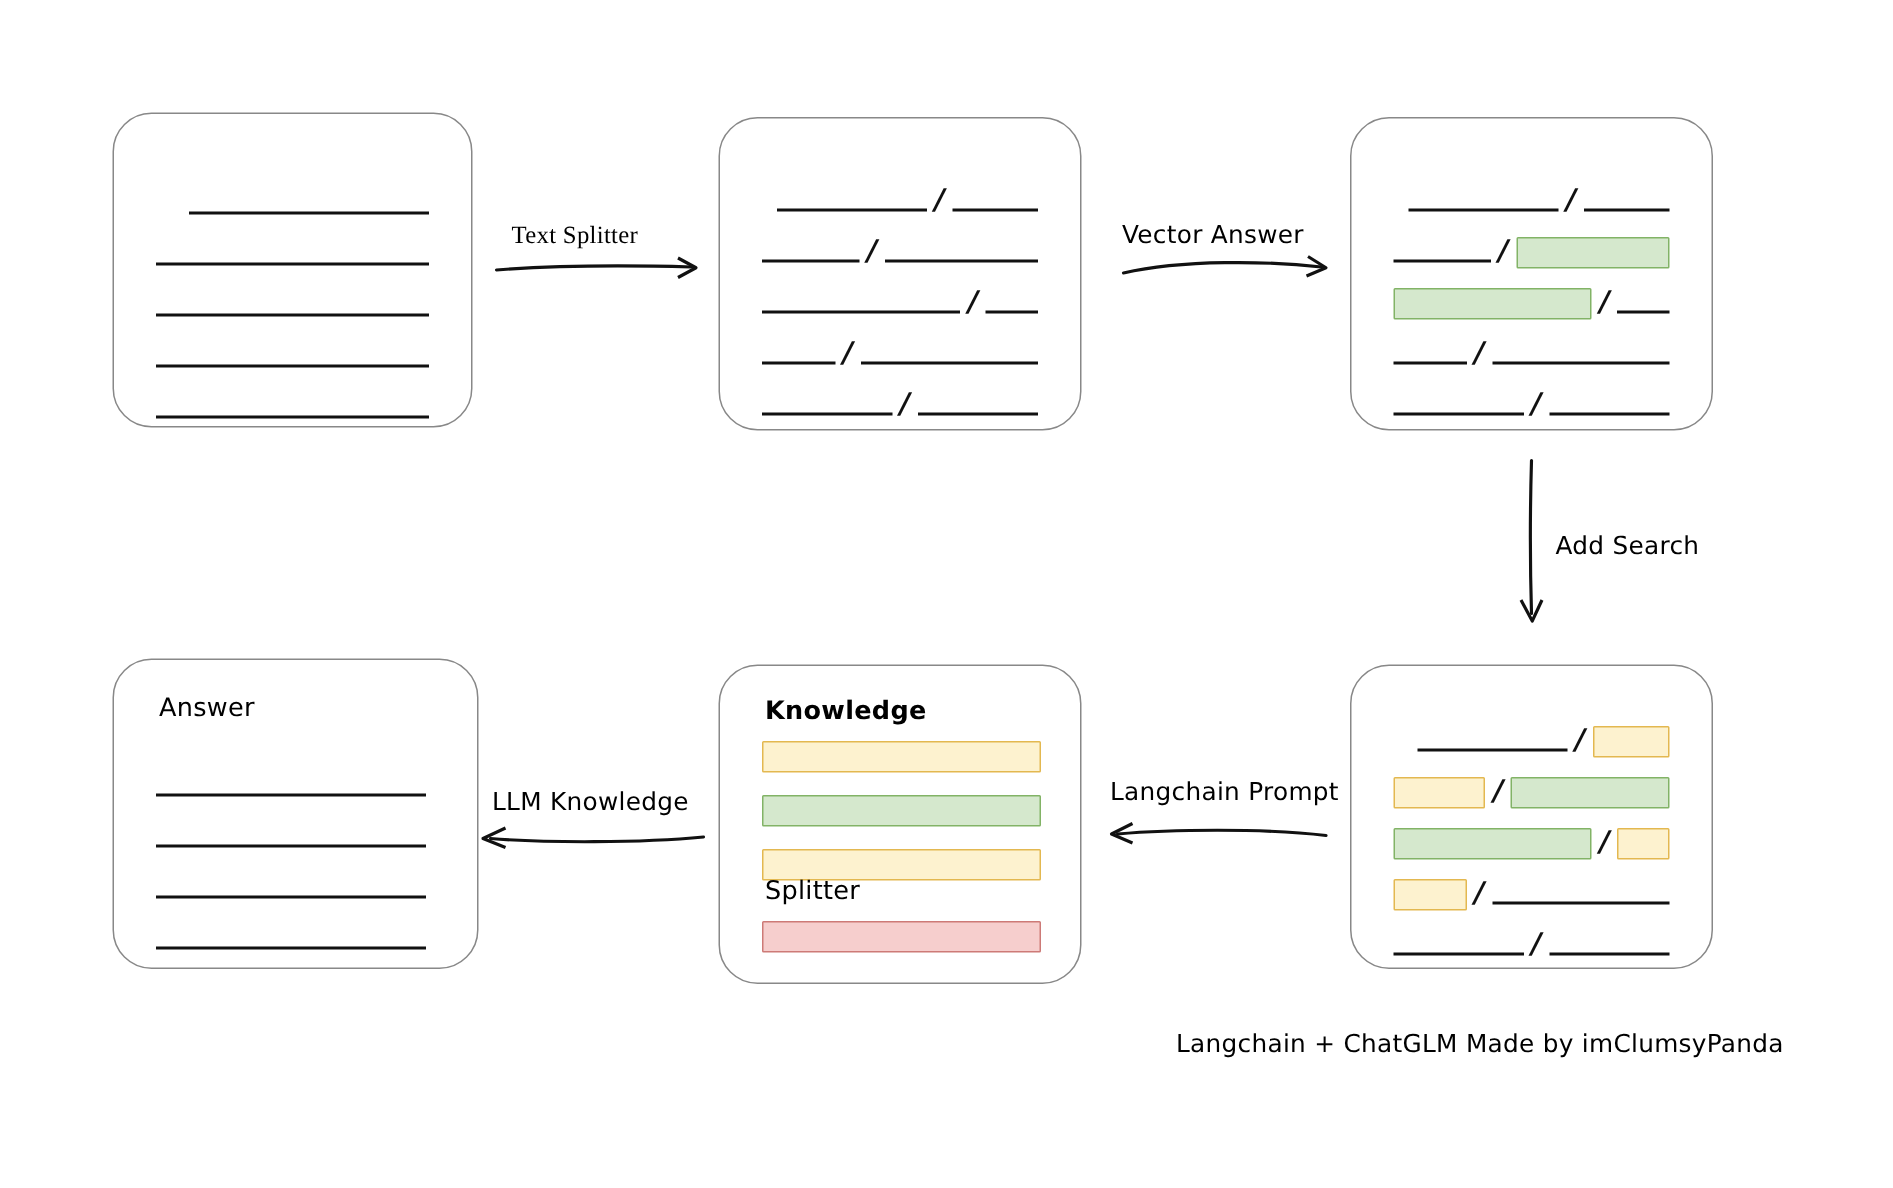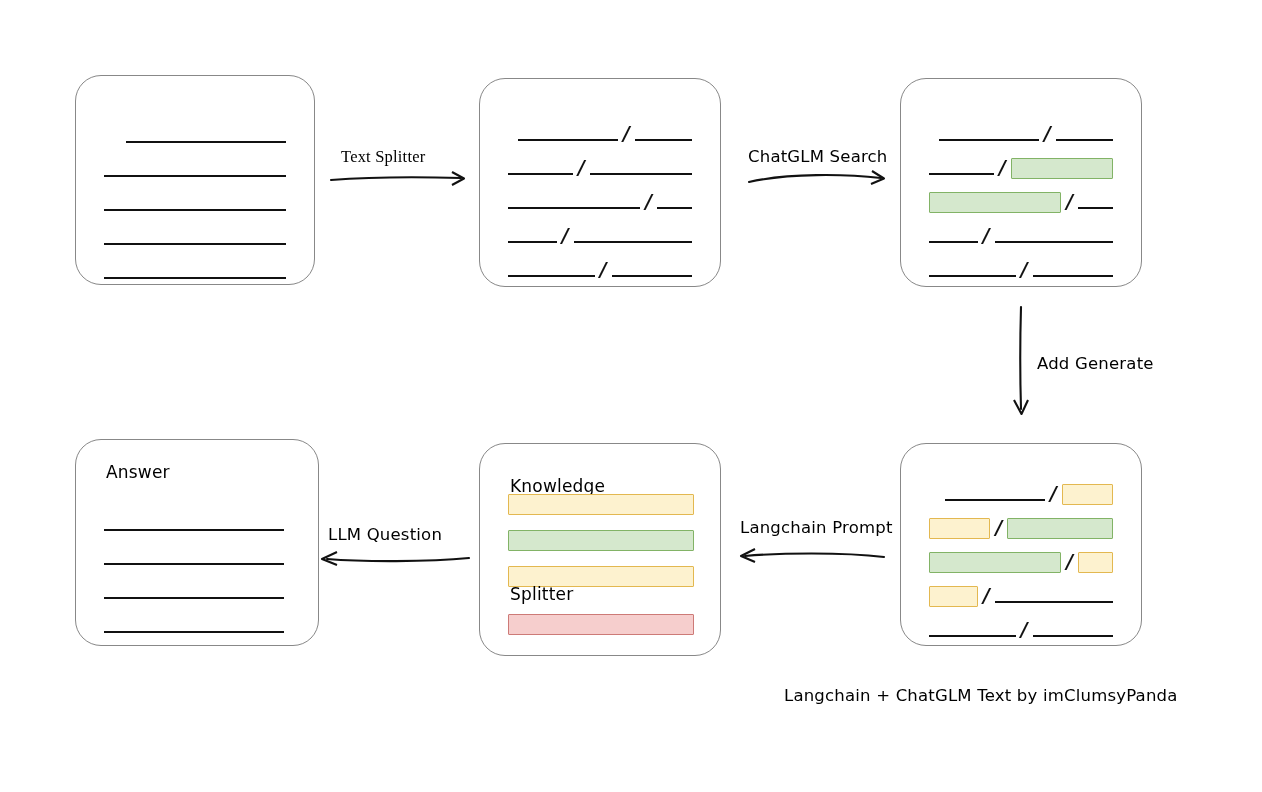--- a/index.html
+++ b/index.html
@@ -161,21 +161,21 @@
           <div class="seg-line" style="width: 126px;"></div>
         </div>
         <div class="row">
           <div class="seg-line" style="width: 92px;"></div>
           <span class="seg-slash">/</span>
           <div class="seg-line" style="width: 85px;"></div>
         </div>
       </div>
   </div>
 
-  <div class="arrow-label" style="left:748px; top:147px;">ChatGLM Search</div>
+  <div class="arrow-label" style="left:748px; top:147px;">Vector Answer</div>
   <svg class="arrow-svg" style="left:748px; top:168px;" width="142" height="22" viewBox="0 0 142 22">
     <path d="M1,14 C40,5 98,6 133,10" fill="none" stroke="#111" stroke-width="2.1" stroke-linecap="round"></path>
     <path d="M124,3 L136,10.5 L123,16" fill="none" stroke="#111" stroke-width="2.1" stroke-linejoin="round"></path>
   </svg>
 
   <div class="card" style="left:900px; top:78px; width:242px; height:209px;">
     <div class="rows" style="top:33px;">
         <div class="row rt-right">
           <div class="seg-line" style="width: 100px;"></div>
           <span class="seg-slash">/</span>
@@ -197,21 +197,21 @@
           <div class="seg-line" style="width: 126px;"></div>
         </div>
         <div class="row">
           <div class="seg-line" style="width: 92px;"></div>
           <span class="seg-slash">/</span>
           <div class="seg-line" style="width: 85px;"></div>
         </div>
       </div>
   </div>
 
-  <div class="arrow-label" style="left:1037px; top:354px;">Add Generate</div>
+  <div class="arrow-label" style="left:1037px; top:354px;">Add Search</div>
   <svg class="arrow-svg" style="left:1008px; top:306px;" width="28" height="113" viewBox="0 0 28 113">
     <path d="M13,1 C12,35 12,70 13,103" fill="none" stroke="#111" stroke-width="2.1" stroke-linecap="round"></path>
     <path d="M6,94 L13.5,108 L20,94" fill="none" stroke="#111" stroke-width="2.1" stroke-linejoin="round"></path>
   </svg>
 
   <div class="card" style="left:900px; top:443px; width:242px; height:203px;">
     <div class="rows" style="top:28px;">
         <div class="row rt-right">
           <div class="seg-line" style="width: 100px;"></div>
           <span class="seg-slash">/</span>
@@ -240,33 +240,33 @@
       </div>
   </div>
 
   <div class="arrow-label" style="left:740px; top:518px;">Langchain Prompt</div>
   <svg class="arrow-svg" style="left:737px; top:545px;" width="148" height="22" viewBox="0 0 148 22">
     <path d="M147,12 C105,7 42,8 8,11" fill="none" stroke="#111" stroke-width="2.1" stroke-linecap="round"></path>
     <path d="M18,4 L4,11 L18,17" fill="none" stroke="#111" stroke-width="2.1" stroke-linejoin="round"></path>
   </svg>
 
   <div class="card" style="left:479px; top:443px; width:242px; height:213px;">
-    <div class="card-title" style="top:32px;">Knowledge</div>
+    <div class="card-title" style="top:20px;font-weight:bold;">Knowledge</div>
     <div style="position:absolute; left:28px; top:50px; width:186px;">
         <div class="bar hl-yellow" style="margin-bottom: 15px;"></div>
         <div class="bar hl-green" style="margin-bottom: 15px;"></div>
         <div class="bar hl-yellow" style="margin-bottom: 15px;"></div>
       </div>
     <div class="card-title" style="top:140px;">Splitter</div>
     <div style="position:absolute; left:28px; top:170px; width:186px;">
         <div class="bar hl-red" style="margin-bottom: 15px;"></div>
       </div>
   </div>
 
-  <div class="arrow-label" style="left:328px; top:525px;">LLM Question</div>
+  <div class="arrow-label" style="left:328px; top:525px;">LLM Knowledge</div>
   <svg class="arrow-svg" style="left:318px; top:548px;" width="152" height="22" viewBox="0 0 152 22">
     <path d="M151,10 C110,14 45,14 9,11" fill="none" stroke="#111" stroke-width="2.1" stroke-linecap="round"></path>
     <path d="M19,4 L4,11 L19,17" fill="none" stroke="#111" stroke-width="2.1" stroke-linejoin="round"></path>
   </svg>
 
   <div class="card" style="left:75px; top:439px; width:244px; height:207px;">
     <div class="card-title" style="top:22px;">Answer</div>
     <div class="rows" style="top:62px;">
         <div class="row">
           <div class="seg-line" style="width: 180px;"></div>
@@ -276,15 +276,15 @@
         </div>
         <div class="row">
           <div class="seg-line" style="width: 180px;"></div>
         </div>
         <div class="row">
           <div class="seg-line" style="width: 180px;"></div>
         </div>
       </div>
   </div>
 
-  <div class="caption" style="left:784px; top:686px;">Langchain + ChatGLM Text by imClumsyPanda</div>
+  <div class="caption" style="left:784px; top:686px;">Langchain + ChatGLM Made by imClumsyPanda</div>
 
 </div>
 
 </body></html>

